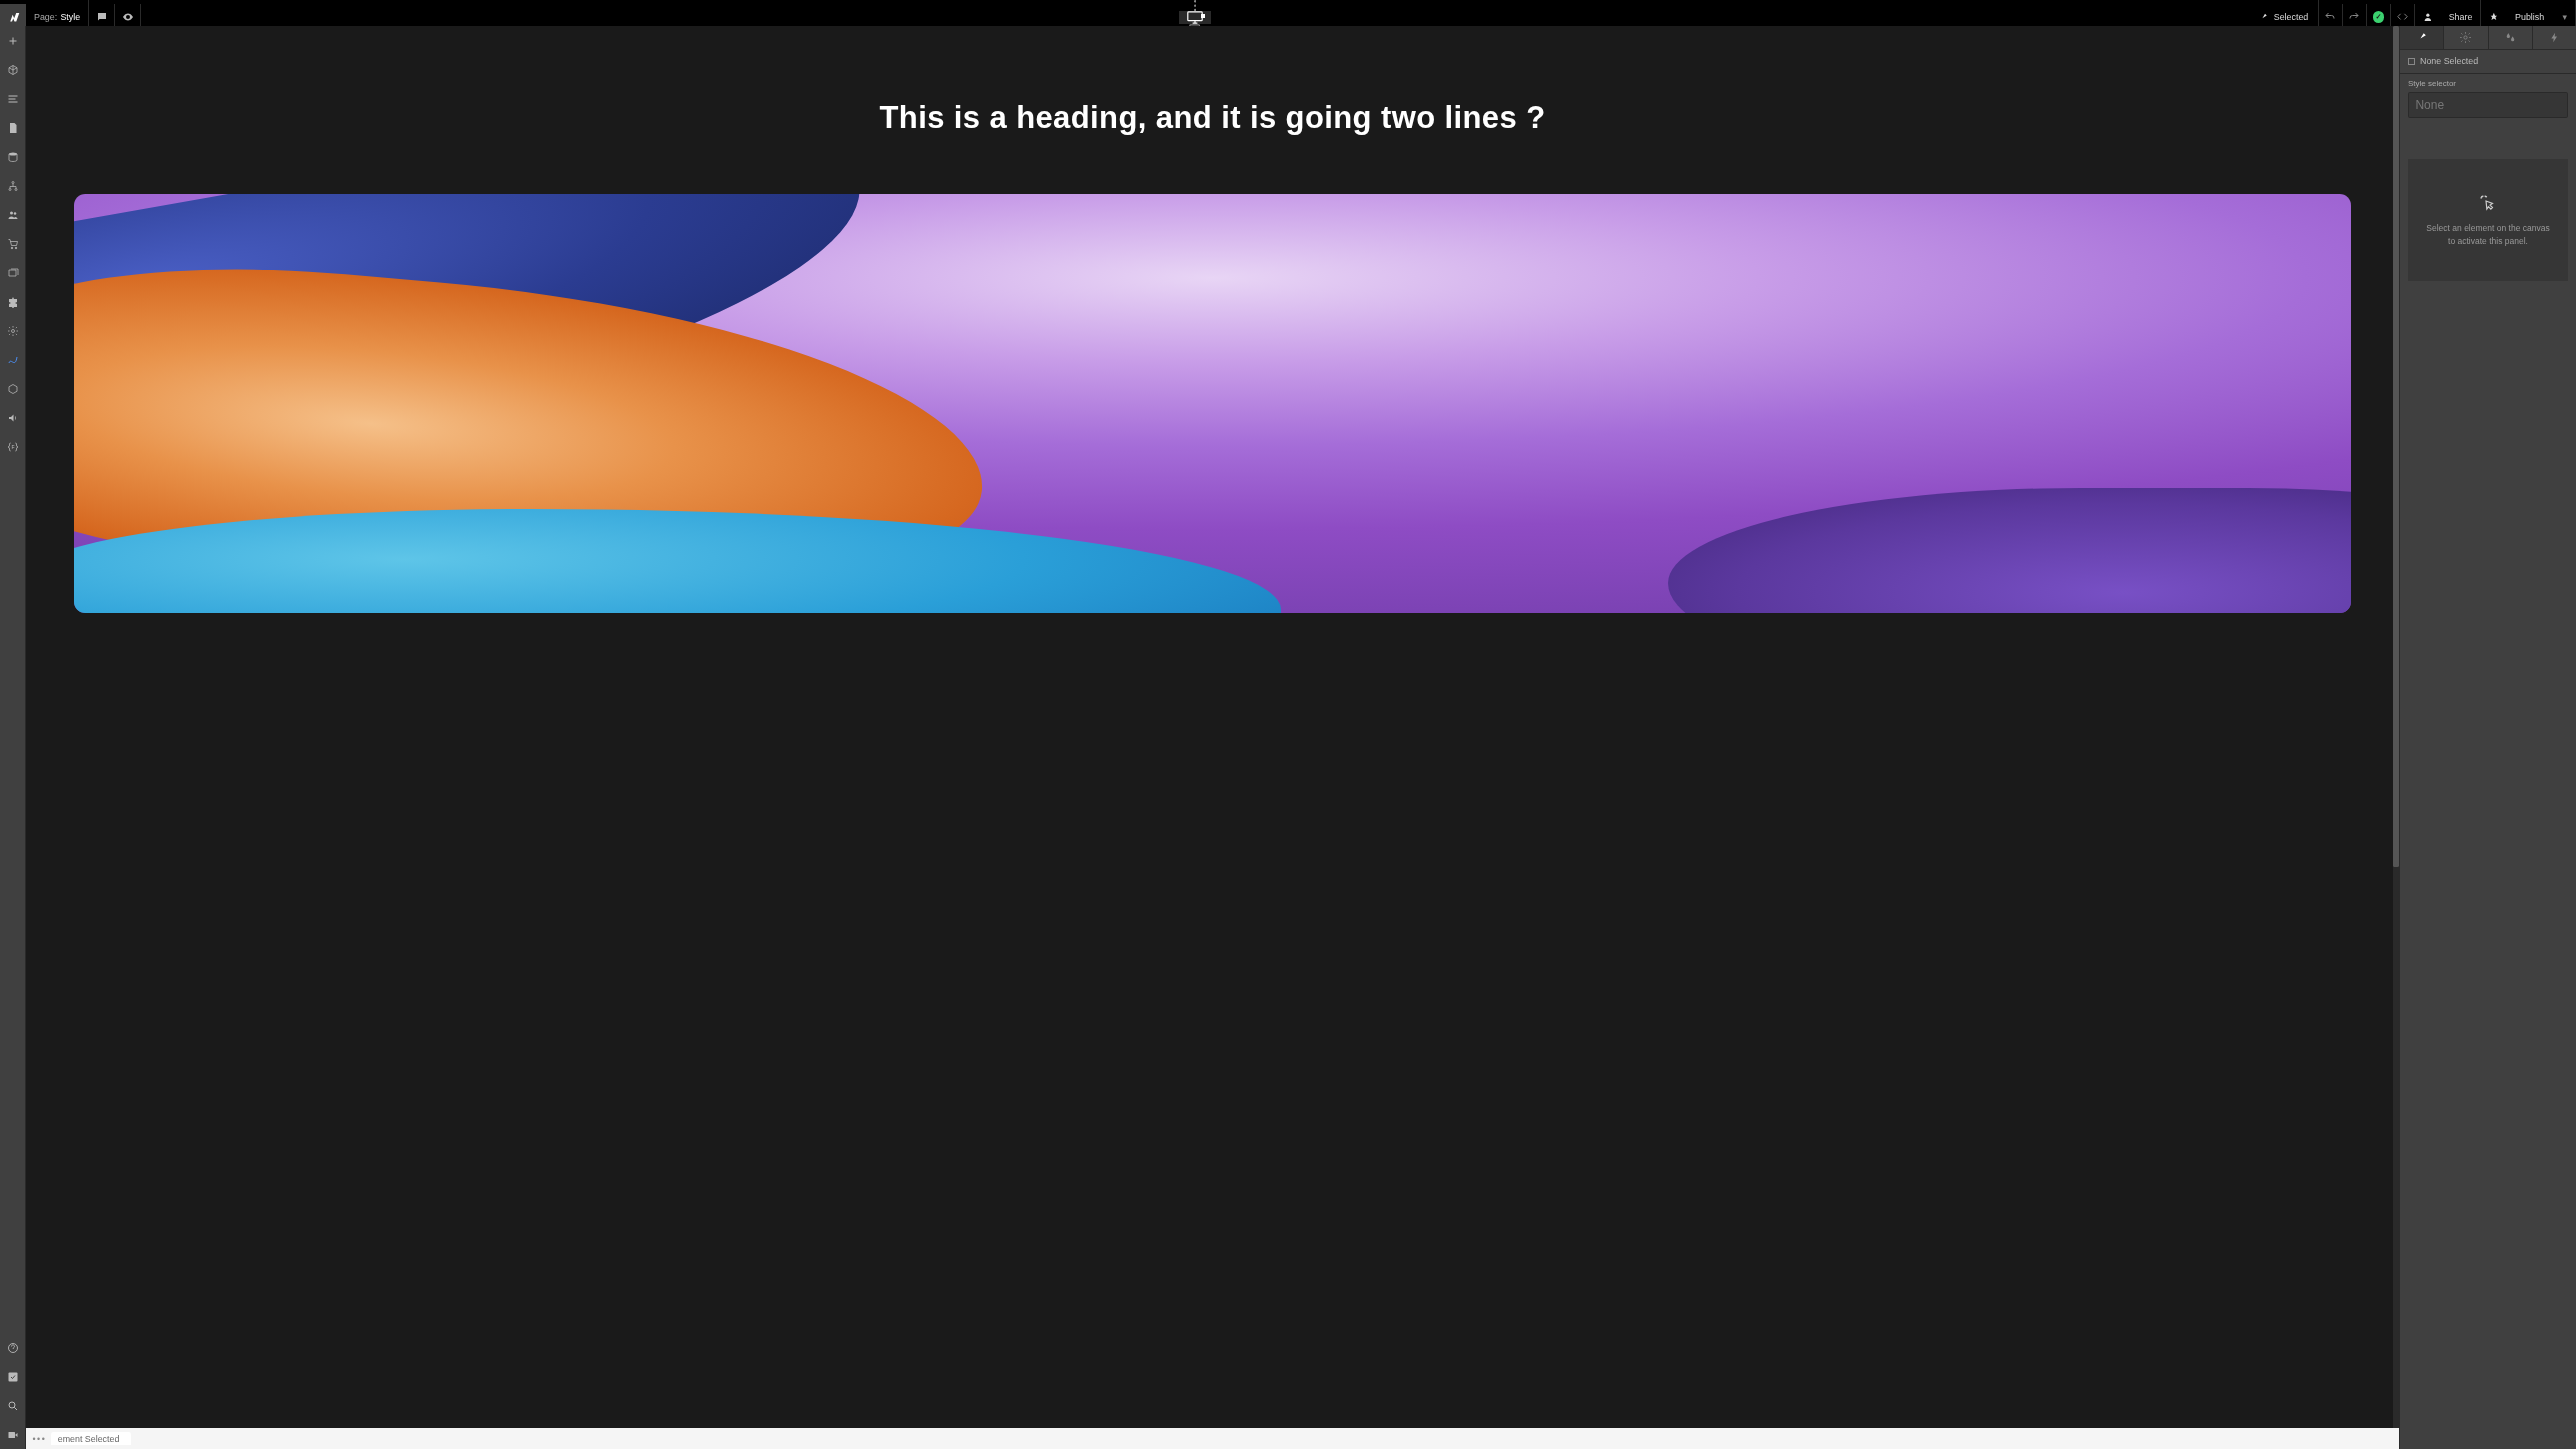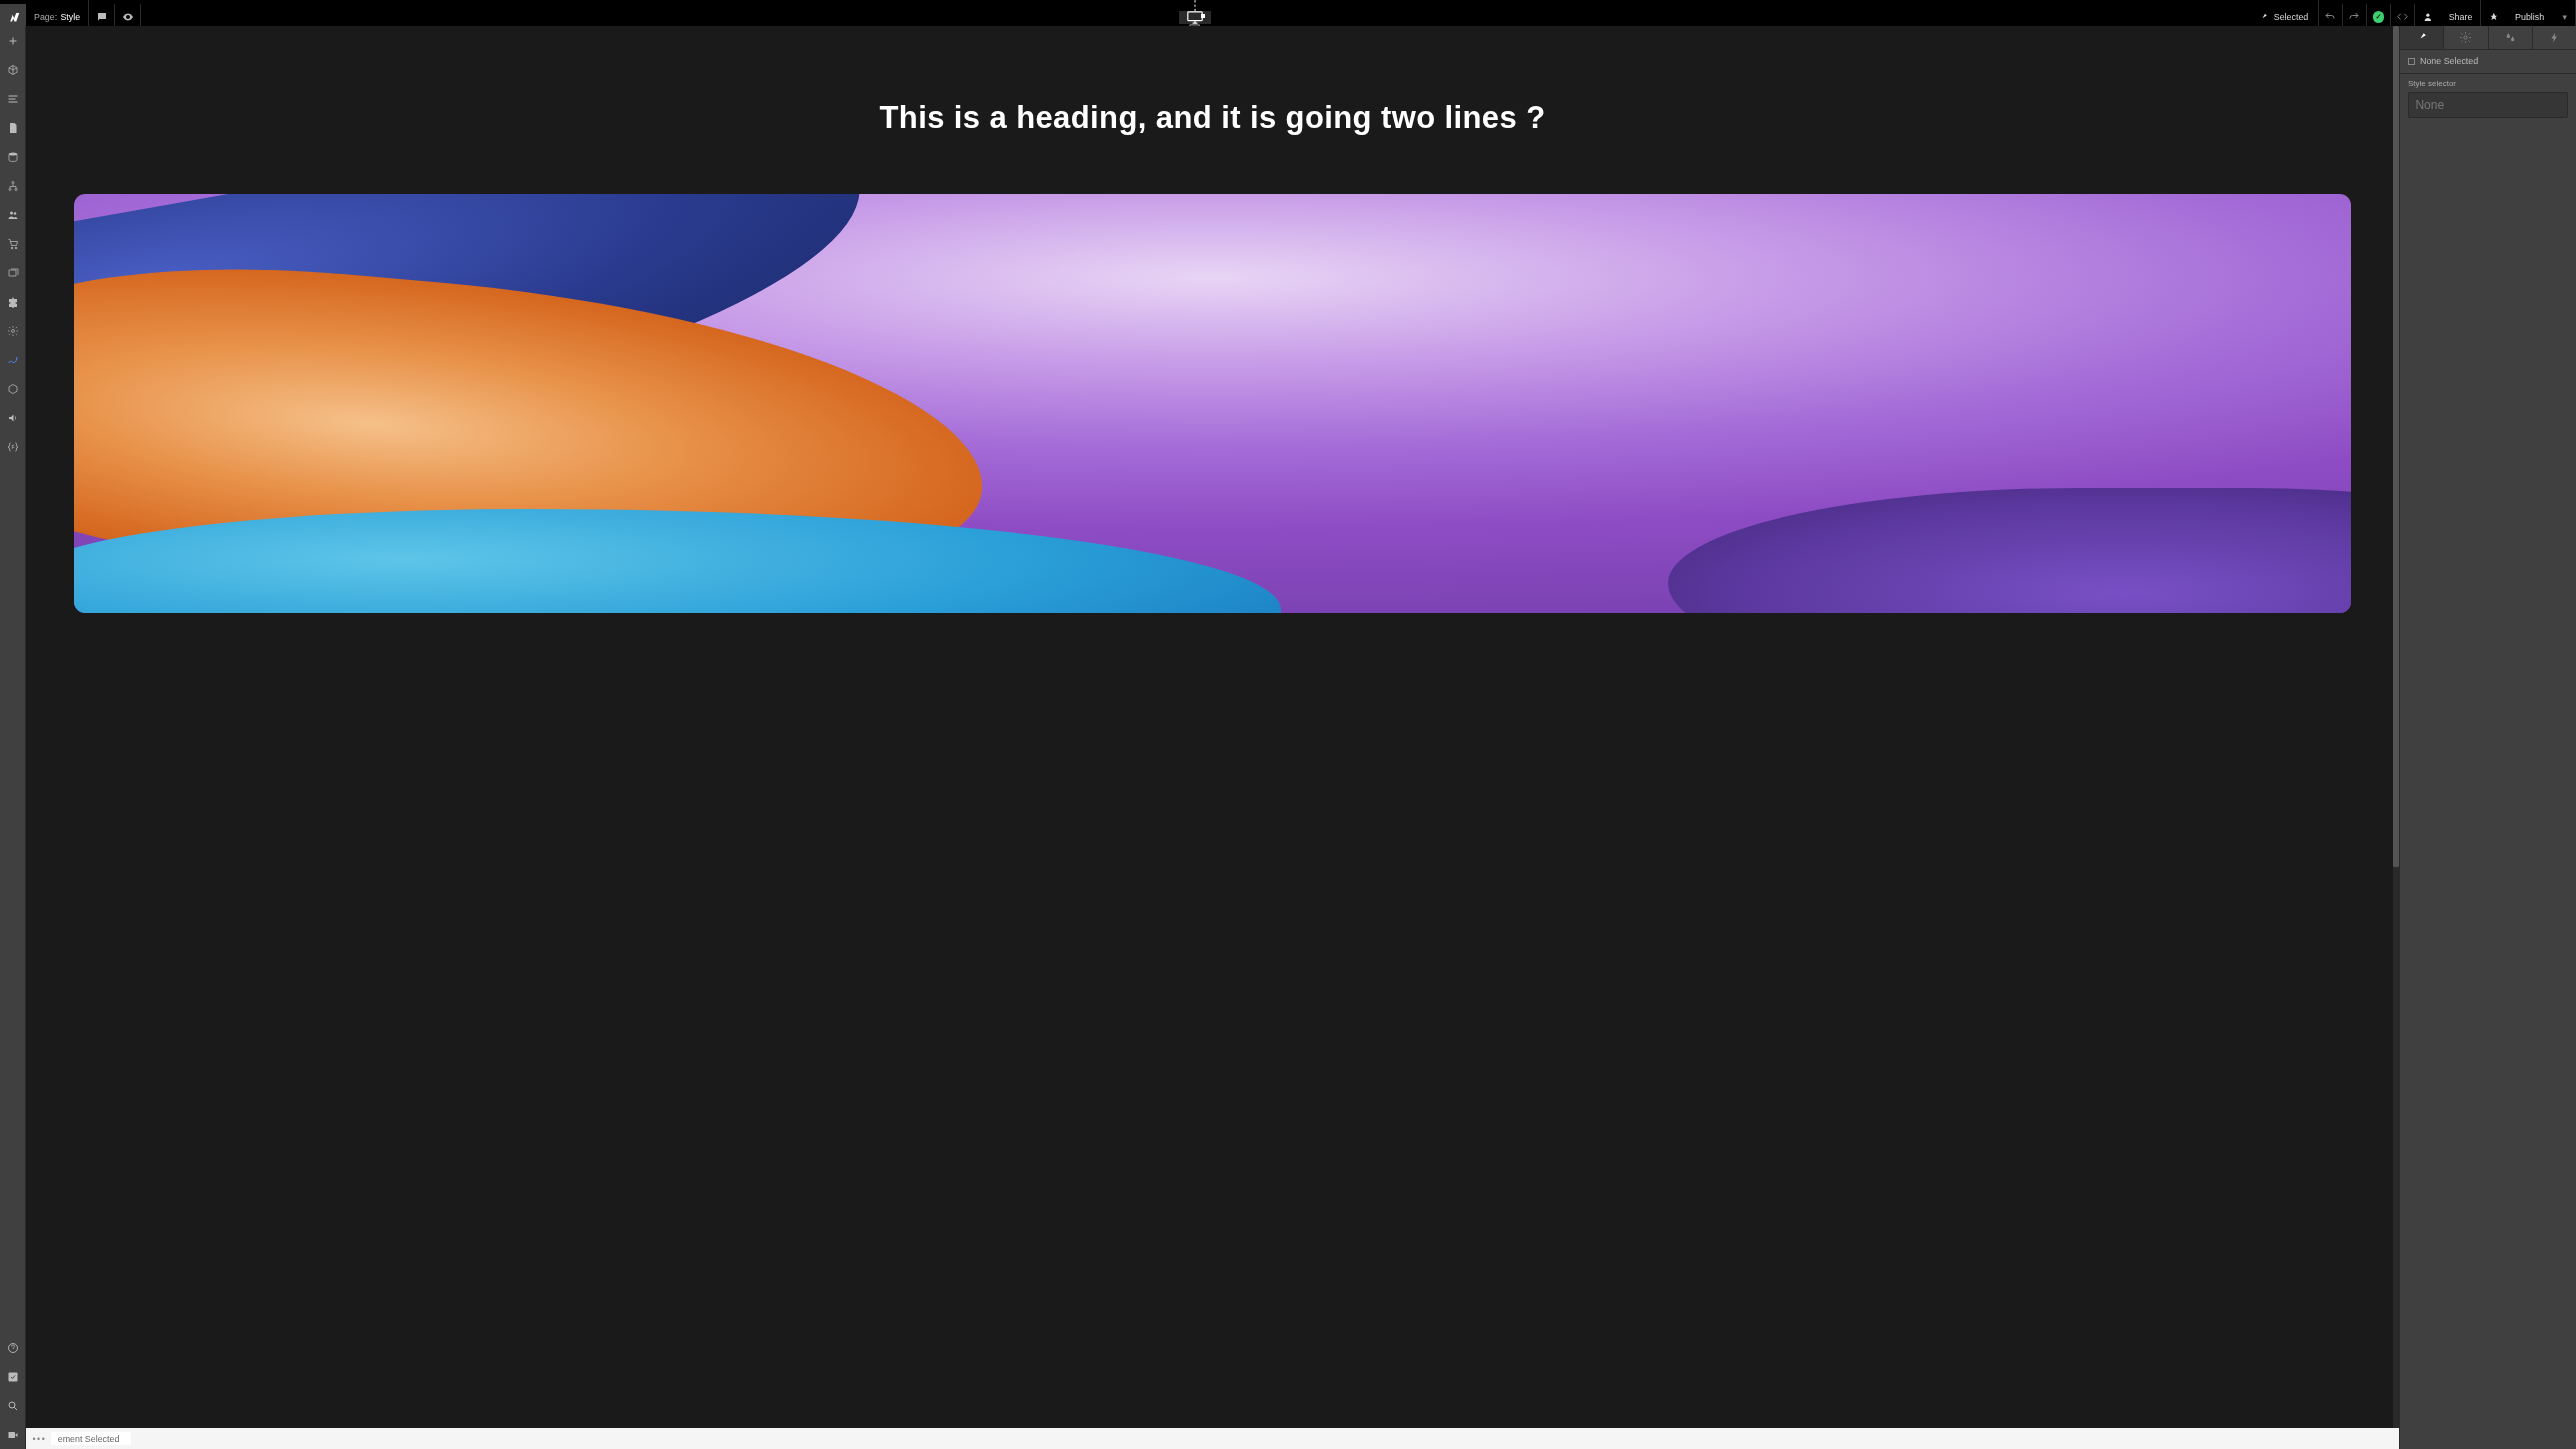--- a/index.html
+++ b/index.html
@@ -672,14 +672,23 @@
     <span>None Selected</span>
   </div>
 
   <div class="rp-section-title">Style selector</div>
   <div class="rp-selector-input">
     <span>None</span>
   </div>
 
   <div class="rp-divider"></div>
 
+  <div class="rp-empty-state">
+    <div class="pointer-icon">
+      <svg width="19.3" height="19.3" viewBox="0 0 24 24" fill="none" stroke="currentColor" stroke-width="1.5">
+          <path d="M10 10l8 3-3 2 3 3-2 2-3-3-2 3z"></path>
+          <path d="M6 3v2M3 6h2M4 4l1.5 1.5M9 3v2M11 4l-1.5 1.5"></path>
+        </svg>
+    </div>
+    <span>Select an element on the canvas to activate this panel.</span>
+  </div>
 </div>
 
 
 </body></html>

